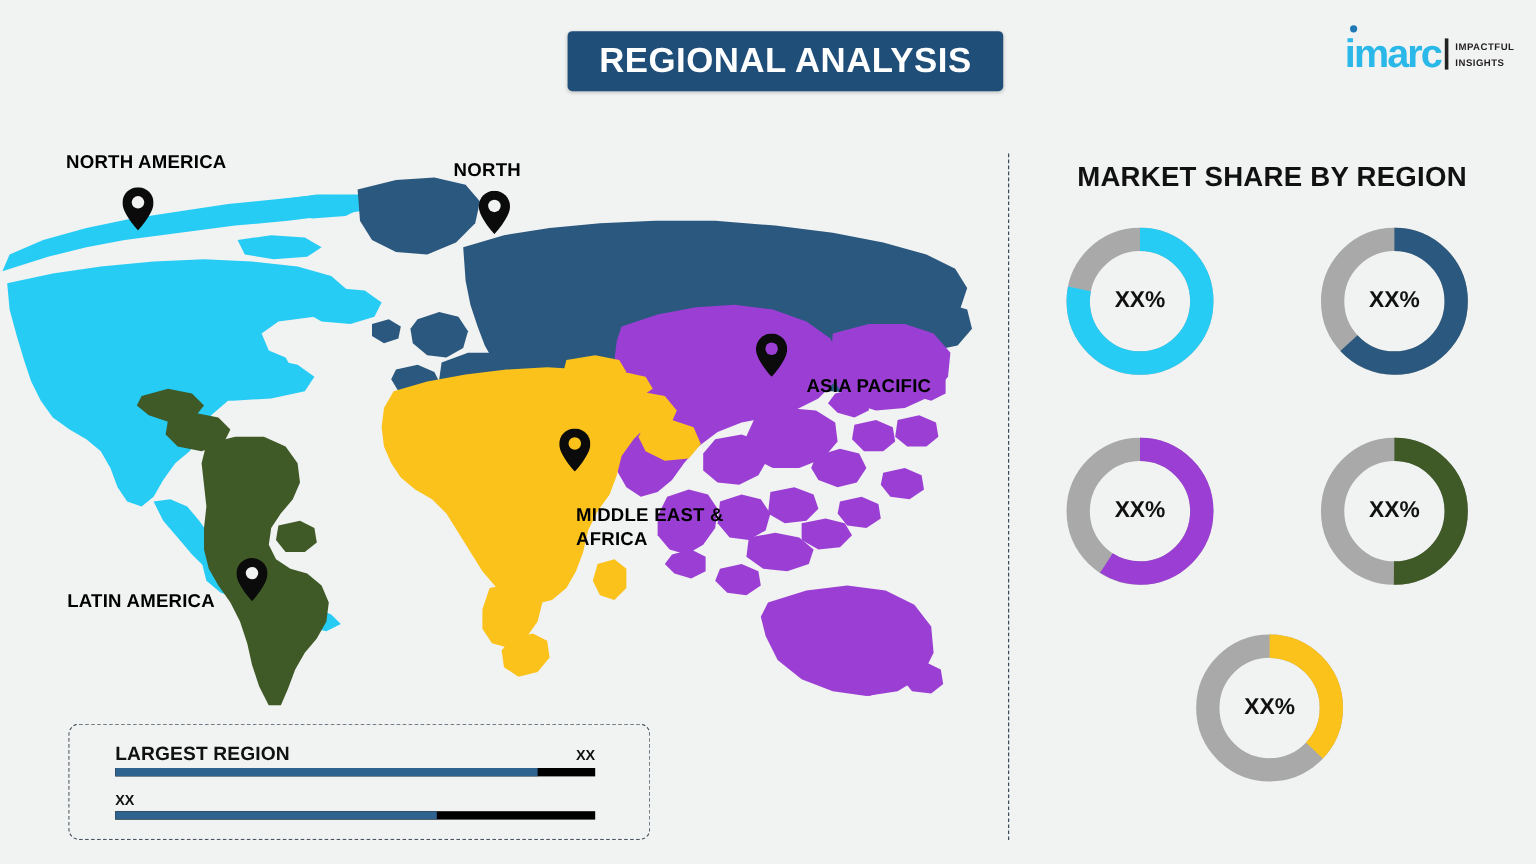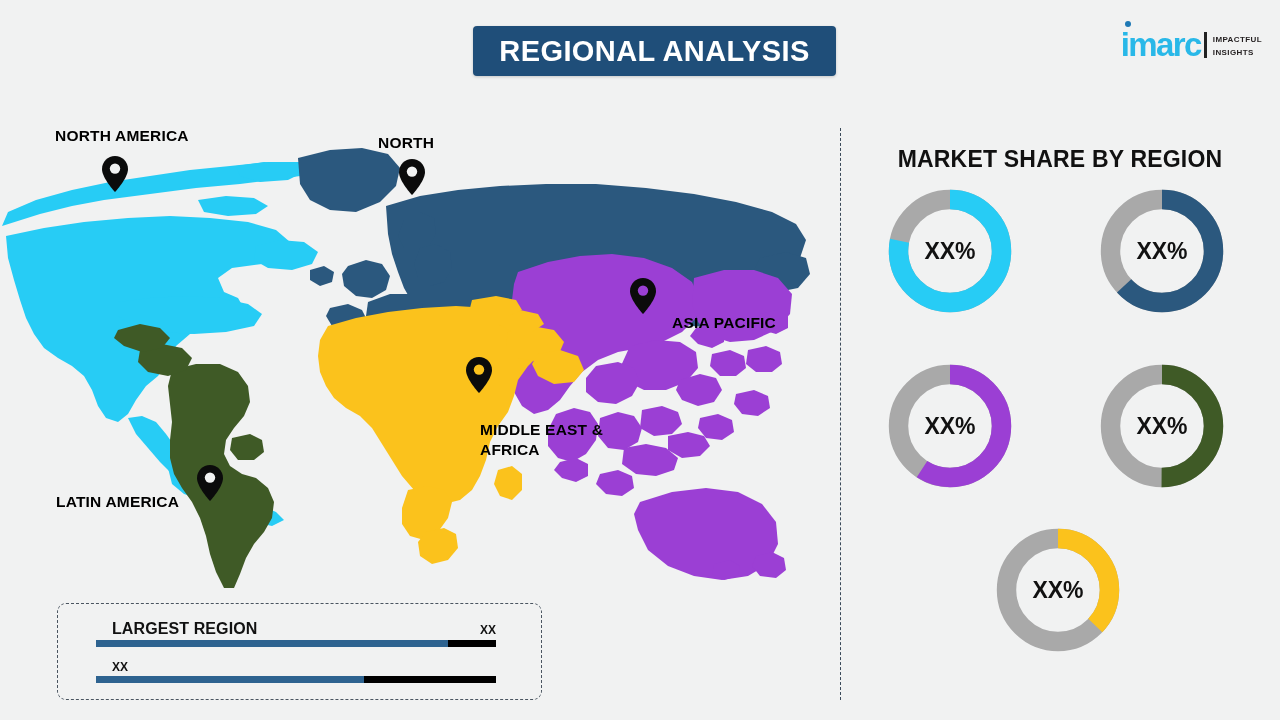--- a/index.html
+++ b/index.html
@@ -76,46 +76,46 @@
   #legend-box {
     position:absolute; left:57px; top:603px;
     width:485px; height:97px;
     border:1.4px dashed #4a5560;
     border-radius:9px;
     background:transparent;
   }
   .legend-row { position:absolute; left:38px; width:400px; }
   #legend-row-1 { top:16px; }
   #legend-row-2 { top:56px; }
-  .legend-head { display:flex; justify-content:space-between; align-items:baseline;margin-left:16px; }
+  .legend-head { display:flex; justify-content:space-between; align-items:baseline; }
   .legend-label { font-size:16px; font-weight:bold; color:#111; letter-spacing:.1px; }
   .legend-value { font-size:12px; font-weight:bold; color:#111; }
   .legend-track {
     margin-top:2px; height:7px; width:100%;
     background:#000; position:relative; overflow:hidden;
   }
   .legend-fill { position:absolute; left:0; top:0; height:100%; background:#2e6390; }
 
   
   #panel-title {
     position:absolute; left:840px; top:134px; width:440px;
     text-align:center;
-    font-size:23px; font-weight:bold; color:#111; letter-spacing:.2px;margin-top:12px;
+    font-size:23px; font-weight:bold; color:#111; letter-spacing:.2px;
   }
   .donut { position:absolute; width:136px; height:136px; }
   #donut-0 { left:882px;  top:183px; }
   #donut-1 { left:1094px; top:183px; }
   #donut-2 { left:882px;  top:358px; }
   #donut-3 { left:1094px; top:358px; }
   #donut-4 { left:990px;  top:522px; }
   .donut svg { width:100%; height:100%; display:block; transform:rotate(-90deg); }
   .donut .dlabel {
     position:absolute; inset:0;
     display:flex; align-items:center; justify-content:center;
-    font-size:23px; font-weight:bold; color:#111;
+    font-size:19px; font-weight:bold; color:#111;
   }
 </style>
 </head>
 <body>
 
 <div id="stage">
 
   <div id="title-banner">
     <span class="t">REGIONAL ANALYSIS</span>
   </div>

